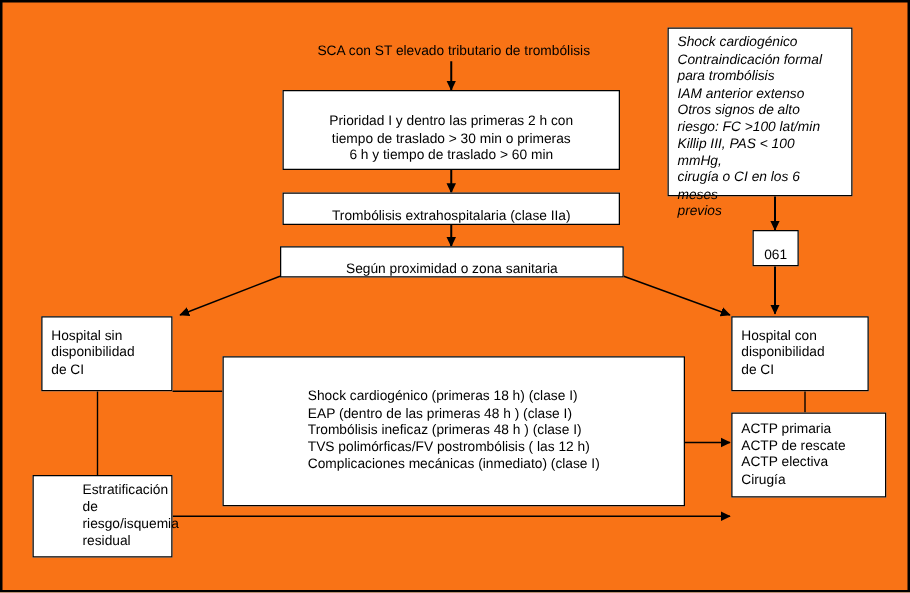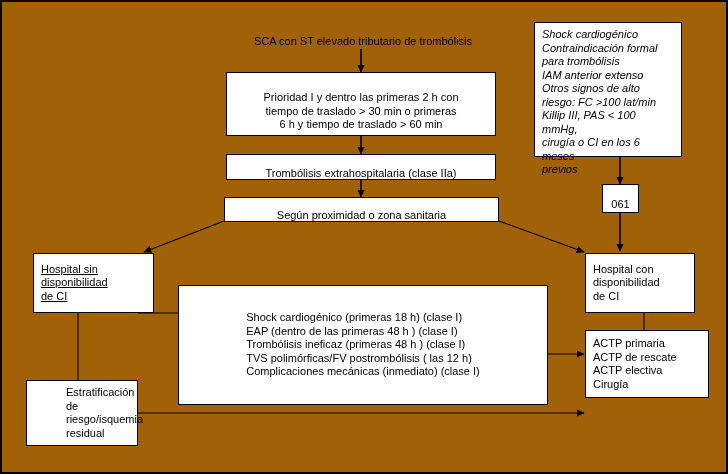--- a/index.html
+++ b/index.html
@@ -4,21 +4,21 @@
 <style>
   html, body {
     margin: 0;
     padding: 0;
     background: #ffffff;
   }
   #canvas {
     position: relative;
     width: 728px;
     height: 474px;
-    background: #a16207;
+    background: #f97316;
     border: 2px solid #000000;
     box-sizing: border-box;
     font-family: "Liberation Sans", sans-serif;
     color: #000000;
     overflow: hidden;
   }
   .node {
     position: absolute;
     border: 1px solid #000000;
     background: #ffffff;
@@ -121,21 +121,21 @@
 riesgo: FC &gt;100 lat/min
 Killip III, PAS &lt; 100 mmHg,
 cirugía o CI en los 6 meses
 previos</div>
   </div>
 
   <div class="node center vcenter" style="left:600px; top:182px; width:37px; height:29px;">
     <div class="inner">061</div>
   </div>
 
-  <div class="node vleft" style="left:31px; top:251px; width:121px; height:60px;text-decoration:underline;">
+  <div class="node vleft" style="left:31px; top:251px; width:105px; height:60px;">
     <div class="inner">Hospital sin
 disponibilidad
 de CI</div>
   </div>
 
   <div class="node vleft" style="left:583px; top:251px; width:110px; height:60px;">
     <div class="inner">Hospital con
 disponibilidad
 de CI</div>
   </div>

